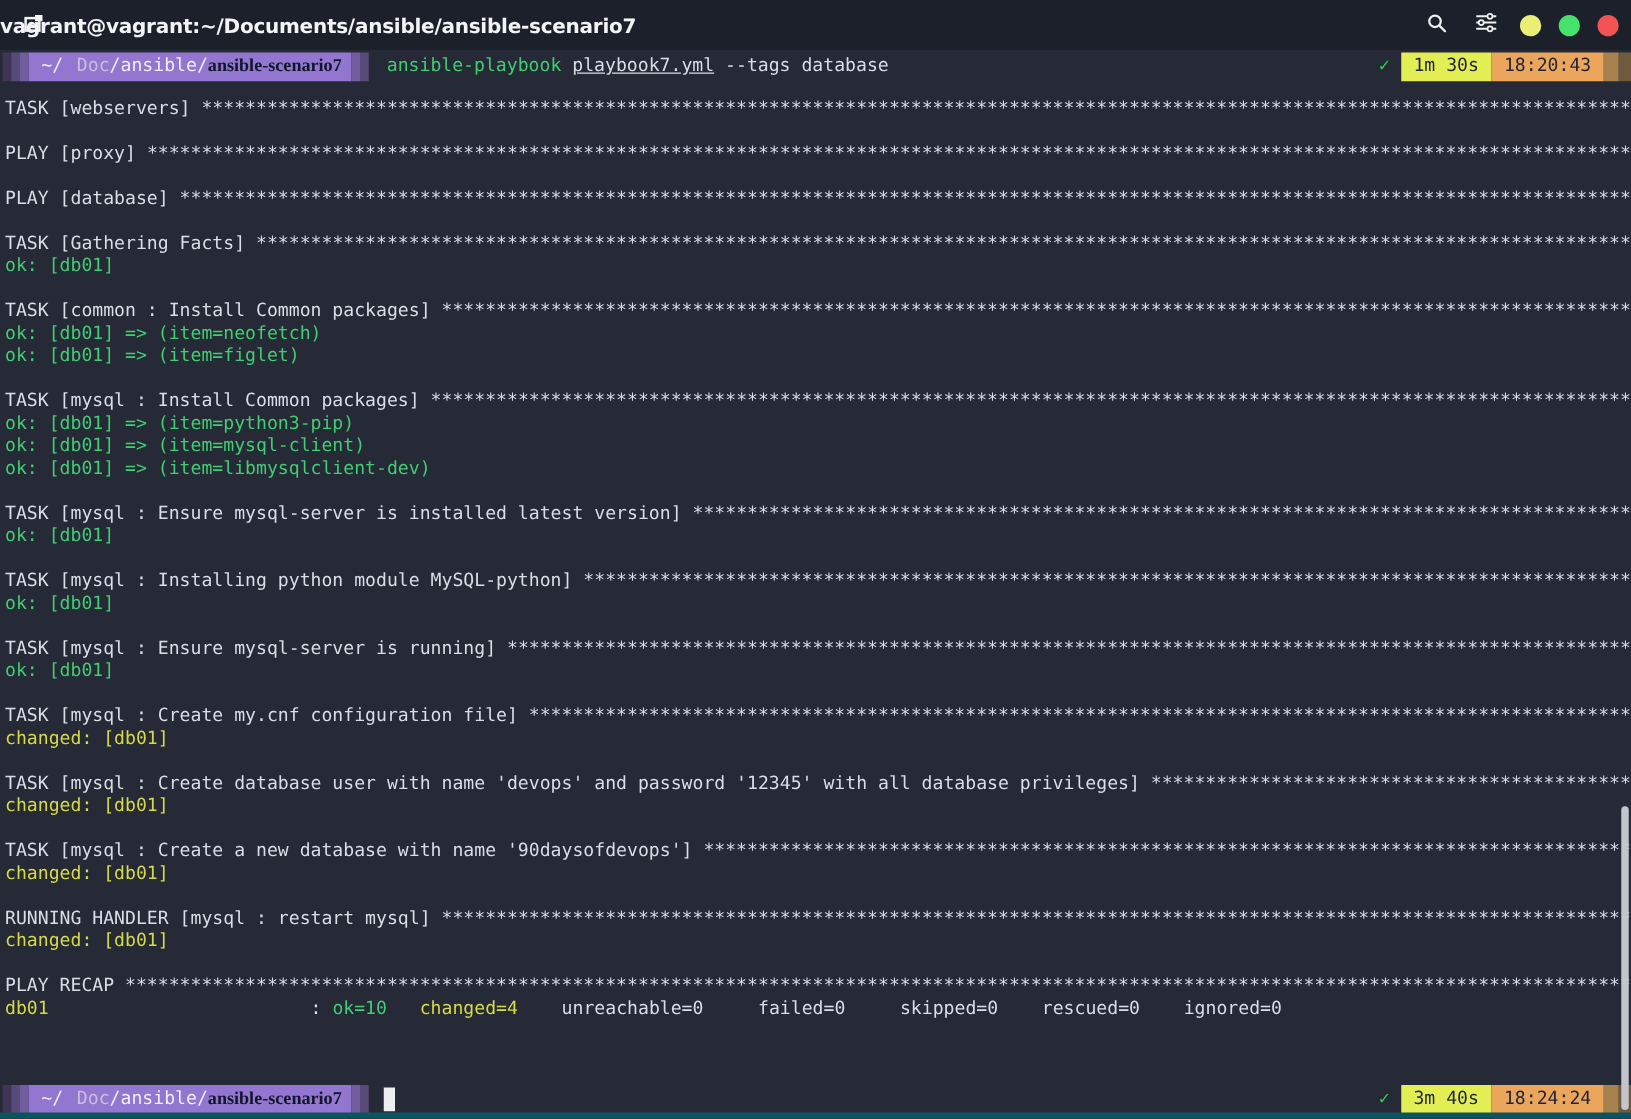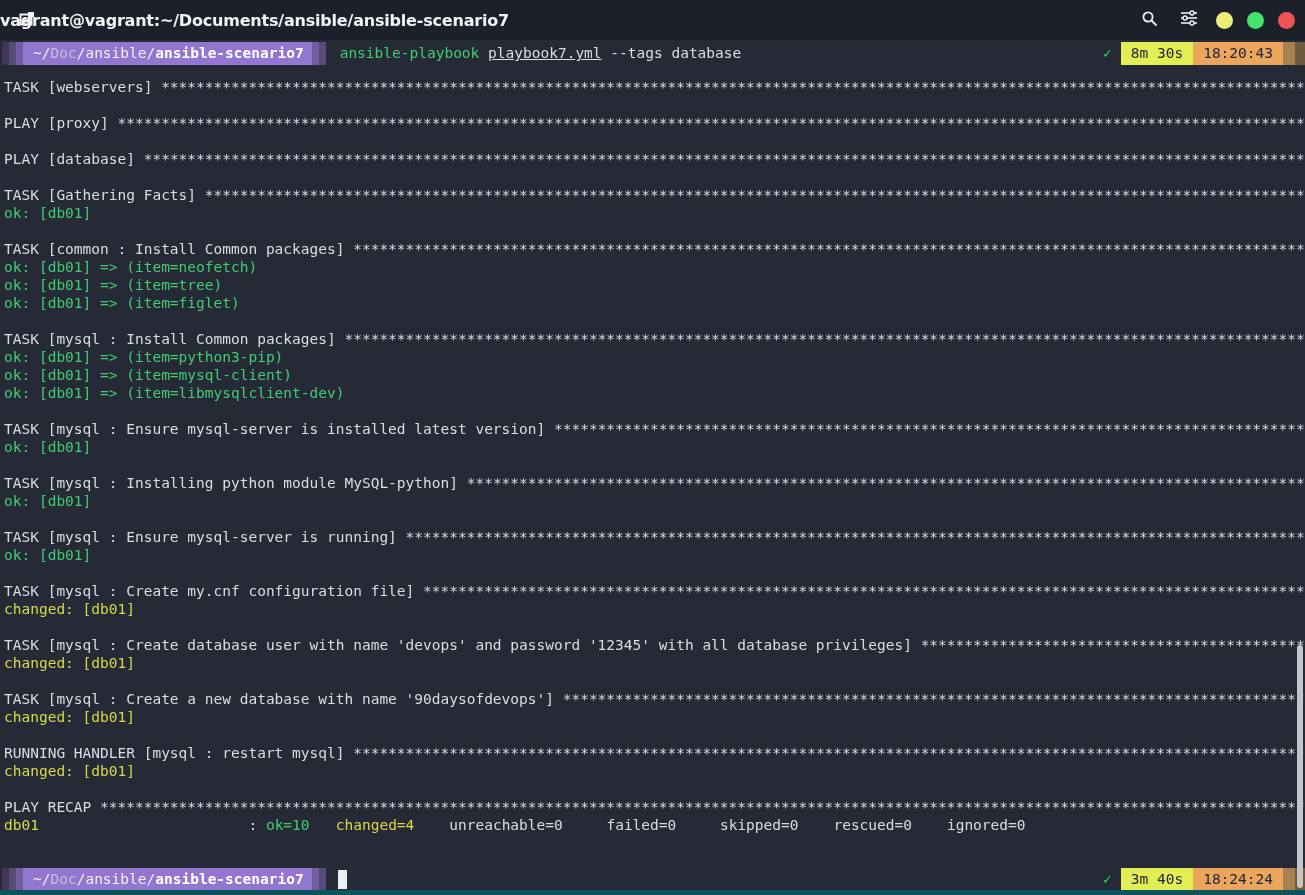--- a/index.html
+++ b/index.html
@@ -21,22 +21,22 @@
 
   
   .prompt-row{height:26px;flex:0 0 26px;display:flex;align-items:center;
               font-size:14.5px;white-space:pre;}
   .prompt-row.bottom{height:22px;flex:0 0 22px;}
   .pl{display:flex;align-items:stretch;height:23px;margin-left:2px;}
   .stripe{width:7px;}
   .s1{background:#3f3556;} .s2{background:#584a79;} .s3{background:#715d9f;}
   .seg-main{background:var(--purple);display:flex;align-items:center;padding:0 8px 0 10px;}
   .seg-main .bright{color:#f0eef8;}
-  .seg-main .dim{color:#c7bfdd;}
-  .seg-main .bold{color:#ffffff;font-weight:bold;}
+  .seg-main .dim{color:#c7bfdd;margin-left:11px;}
+  .seg-main .bold{color:#0f172a;font-weight:bold;font-family:Liberation Serif, serif;}
   .cmd{margin-left:14px;display:flex;align-items:flex-end;}
   .cmd span{white-space:pre;}
   .u{text-decoration:underline;}
   .rstatus{margin-left:auto;display:flex;align-items:stretch;height:23px;}
   .check{display:flex;align-items:center;padding:0 9px;color:var(--check);font-weight:bold;}
   .badge{display:flex;align-items:center;padding:0 10px;color:#22263a;}
   .badge.dur{background:var(--status-yellow);}
   .badge.time{background:var(--status-orange);}
   .fade1{width:12px;background:#a8824e;}
   .fade2{width:10px;background:#6f5a3e;}
@@ -104,39 +104,38 @@
 
   <div class="prompt-row">
     <div class="pl">
       <div class="stripe s1"></div><div class="stripe s2"></div><div class="stripe s3"></div>
       <div class="seg-main" id="path-top"><span class="bright">~/</span><span class="dim">Doc</span><span class="bright">/ansible/</span><span class="bold">ansible-scenario7</span></div>
       <div class="stripe s3"></div><div class="stripe s2"></div>
     </div>
     <div class="cmd" id="cmd-top"><span class="c-green">ansible-playbook</span><span class="c-fg"> </span><span class="c-fg u">playbook7.yml</span><span class="c-fg"> --tags database</span></div>
     <div class="rstatus">
       <div class="check">✓</div>
-      <div class="badge dur">8m 30s</div>
+      <div class="badge dur">1m 30s</div>
       <div class="badge time">18:20:43</div>
       <div class="fade1"></div><div class="fade2"></div>
     </div>
   </div>
 
   <div class="terminal" id="term">
       <div class="tline"><span class="c-fg">TASK [webservers] </span><span class="c-fg">******************************************************************************************************************************************************</span></div>
       <div class="tline"> </div>
       <div class="tline"><span class="c-fg">PLAY [proxy] </span><span class="c-fg">******************************************************************************************************************************************************</span></div>
       <div class="tline"> </div>
       <div class="tline"><span class="c-fg">PLAY [database] </span><span class="c-fg">******************************************************************************************************************************************************</span></div>
       <div class="tline"> </div>
       <div class="tline"><span class="c-fg">TASK [Gathering Facts] </span><span class="c-fg">******************************************************************************************************************************************************</span></div>
       <div class="tline"><span class="c-green">ok: [db01]</span></div>
       <div class="tline"> </div>
       <div class="tline"><span class="c-fg">TASK [common : Install Common packages] </span><span class="c-fg">******************************************************************************************************************************************************</span></div>
       <div class="tline"><span class="c-green">ok: [db01] =&gt; (item=neofetch)</span></div>
-      <div class="tline"><span class="c-green">ok: [db01] =&gt; (item=tree)</span></div>
       <div class="tline"><span class="c-green">ok: [db01] =&gt; (item=figlet)</span></div>
       <div class="tline"> </div>
       <div class="tline"><span class="c-fg">TASK [mysql : Install Common packages] </span><span class="c-fg">******************************************************************************************************************************************************</span></div>
       <div class="tline"><span class="c-green">ok: [db01] =&gt; (item=python3-pip)</span></div>
       <div class="tline"><span class="c-green">ok: [db01] =&gt; (item=mysql-client)</span></div>
       <div class="tline"><span class="c-green">ok: [db01] =&gt; (item=libmysqlclient-dev)</span></div>
       <div class="tline"> </div>
       <div class="tline"><span class="c-fg">TASK [mysql : Ensure mysql-server is installed latest version] </span><span class="c-fg">******************************************************************************************************************************************************</span></div>
       <div class="tline"><span class="c-green">ok: [db01]</span></div>
       <div class="tline"> </div>

